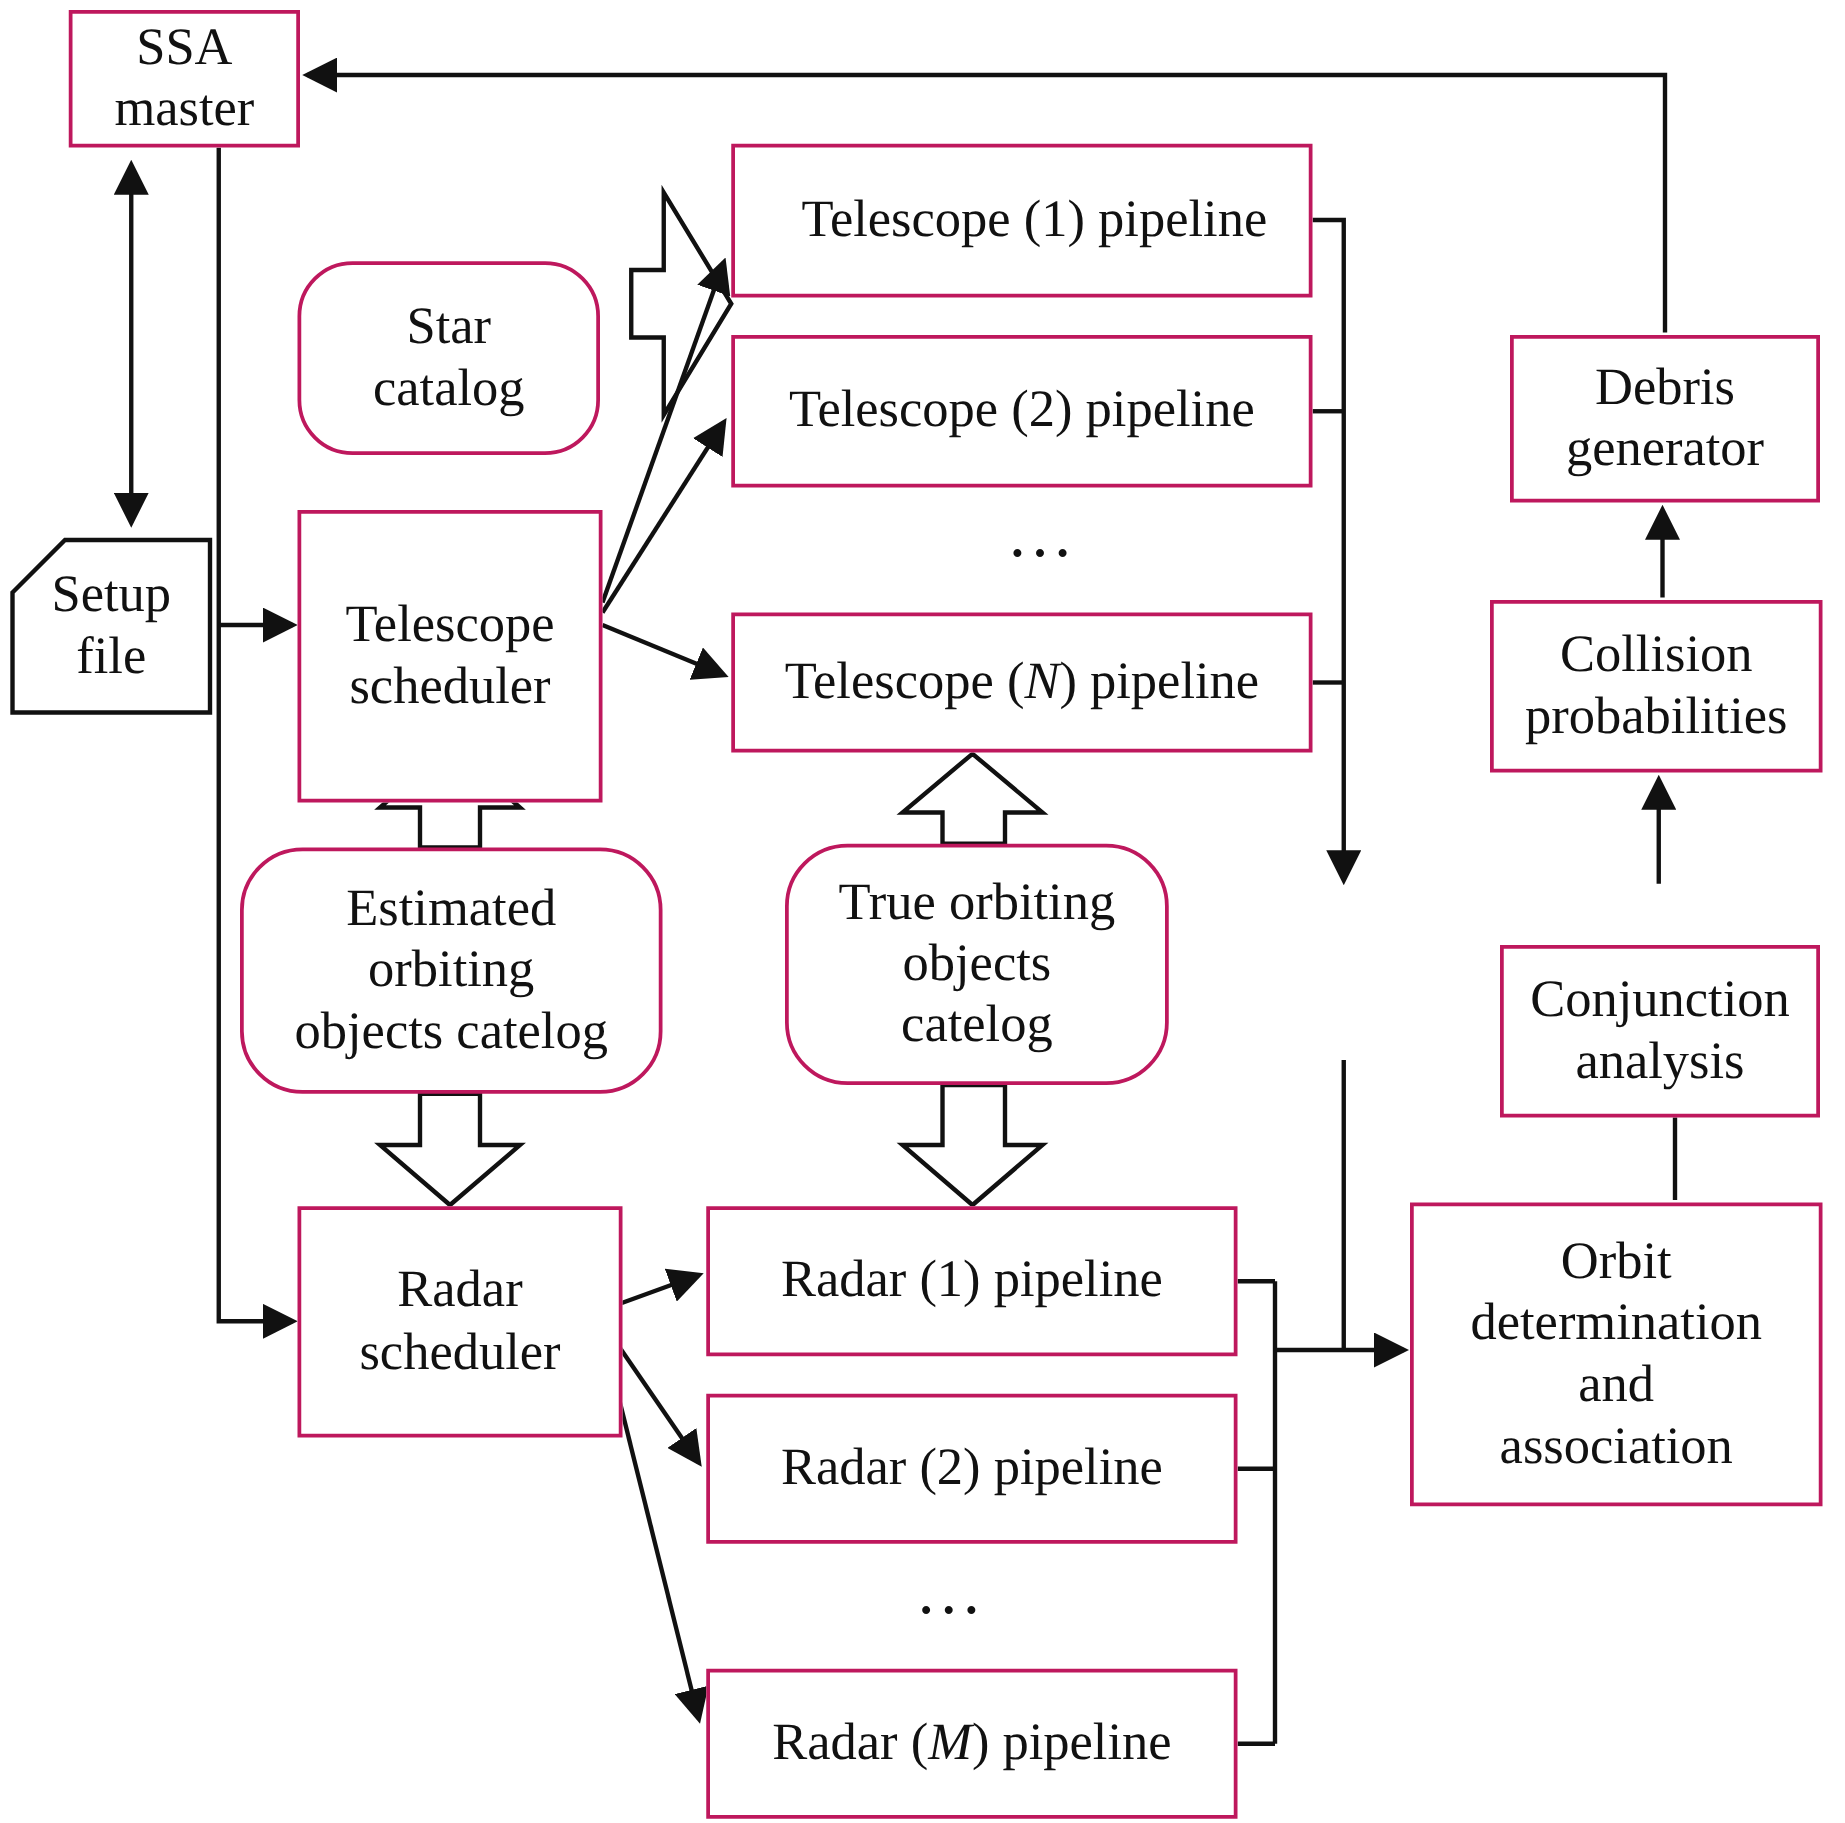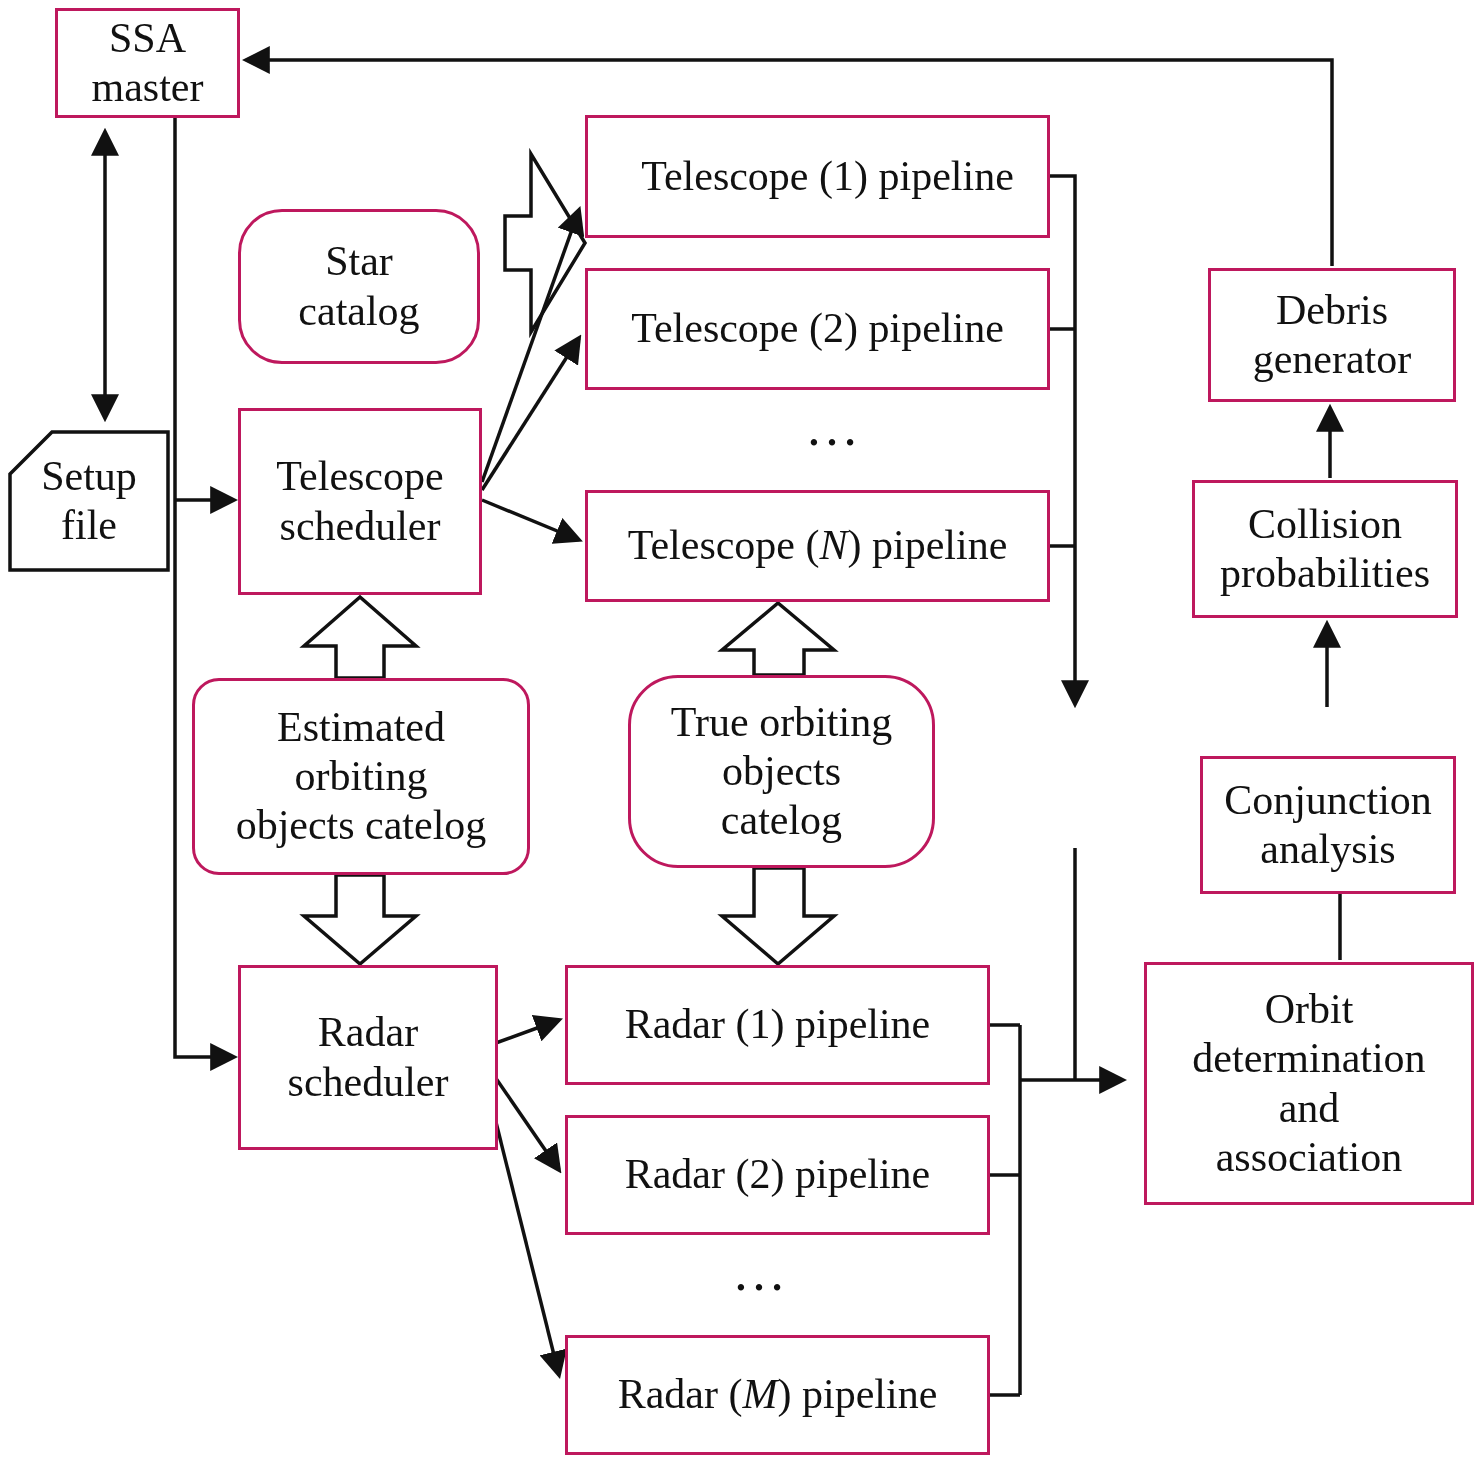--- a/index.html
+++ b/index.html
@@ -99,42 +99,42 @@
   <div class="node naked" style="left:14px; top:436px; width:150px; height:130px;">
     <span class="lbl">Setup
 file</span>
   </div>
 
   <div class="node rounded-sm" style="left:238px; top:175px; width:242px; height:155px;margin-top:34px;">
     <span class="lbl">Star
 catalog</span>
   </div>
 
-  <div class="node" style="left:238px; top:408px; width:244px; height:187px;">
+  <div class="node" style="left:238px; top:408px; width:244px; height:234px;">
     <span class="lbl">Telescope
 scheduler</span>
   </div>
 
   <div class="node" style="left:585px; top:115px; width:465px; height:123px;padding-left:20px;">
     <span class="lbl">Telescope (1) pipeline</span>
   </div>
 
   <div class="node" style="left:585px; top:268px; width:465px; height:122px;">
     <span class="lbl">Telescope (2) pipeline</span>
   </div>
 
   <div class="node dots" style="left:745px; top:398px; width:180px; height:60px;">
     <span class="lbl">…</span>
   </div>
 
   <div class="node" style="left:585px; top:490px; width:465px; height:112px;">
     <span class="lbl"><span>Telescope (</span><i>N</i><span>) pipeline</span></span>
   </div>
 
-  <div class="node rounded" style="left:192px; top:678px; width:338px; height:197px;border-radius:27px;">
+  <div class="node rounded" style="left:192px; top:678px; width:338px; height:197px;">
     <span class="lbl">Estimated
 orbiting
 objects catelog</span>
   </div>
 
   <div class="node rounded" style="left:628px; top:675px; width:307px; height:193px;">
     <span class="lbl">True orbiting
 objects
 catelog</span>
   </div>
@@ -169,20 +169,20 @@
   </div>
 
   <div class="node dots" style="left:672px; top:1243px; width:180px; height:60px;">
     <span class="lbl">…</span>
   </div>
 
   <div class="node" style="left:565px; top:1335px; width:425px; height:120px;">
     <span class="lbl"><span>Radar (</span><i>M</i><span>) pipeline</span></span>
   </div>
 
-  <div class="node" style="left:1128px; top:962px; width:330px; height:243px;margin-left:16px;">
+  <div class="node" style="left:1128px; top:962px; width:330px; height:243px;">
     <span class="lbl">Orbit
 determination
 and
 association</span>
   </div>
 
 </div>
 
 </body></html>

